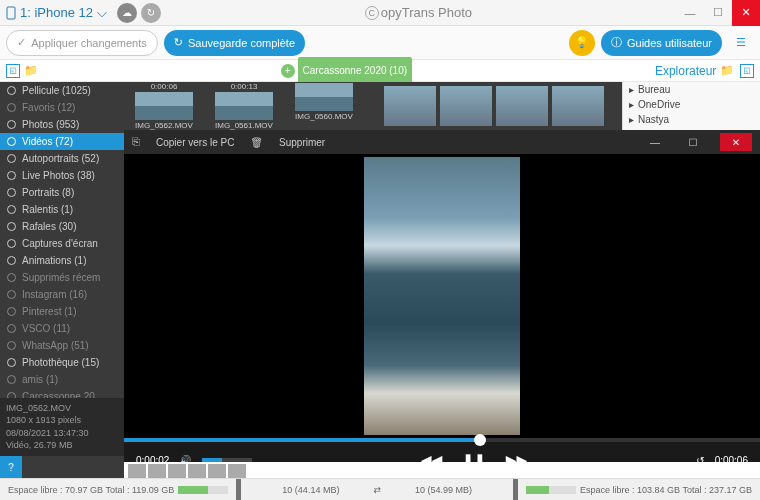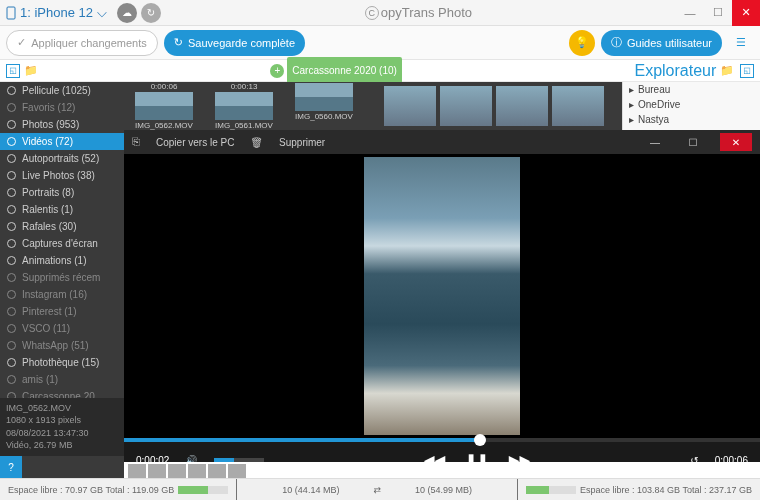--- a/index.html
+++ b/index.html
@@ -16,21 +16,21 @@
 .tbtn{height:26px;border-radius:13px;display:flex;align-items:center;padding:0 10px;font-size:11px;gap:5px;cursor:pointer}
 .tbtn.grey{border:1px solid #ccc;color:#999;background:#fff}
 .tbtn.blue{background:#2196d6;color:#fff}
 .tbtn.yellow{background:#f5b800;width:26px;padding:0;justify-content:center}
 .spacer{flex:1}
 .ham{width:26px;height:26px;display:flex;align-items:center;justify-content:center;color:#2196d6}
 .subbar{height:22px;background:#fff;display:flex;align-items:center;padding:0 6px;border-bottom:1px solid #e8e8e8}
 .subbar .sp{flex:1}
 .album-tag{background:#7cc66f;color:#fff;font-size:10px;padding:8px 5px;border-radius:2px;display:flex;align-items:center;gap:4px}
 .plus-c{width:14px;height:14px;border-radius:50%;background:#7cc66f;color:#fff;display:flex;align-items:center;justify-content:center;font-size:10px;margin-right:3px}
-.subbar .expl{color:#2196d6;font-size:16px}
+.subbar .expl{color:#2196d6;font-size:12px}
 .sq{width:14px;height:14px;border:1px solid #2196d6;margin-left:6px;display:flex;align-items:center;justify-content:center;color:#2196d6;font-size:8px}
 .main{display:flex;height:396px;background:#3a3a3a}
 .sidebar{width:124px;background:#3a3a3a;color:#ccc;font-size:10px;overflow:hidden;position:relative}
 .sb-item{height:17px;display:flex;align-items:center;padding:8px 6px;gap:5px;white-space:nowrap}
 .sb-item.active{background:#2196d6;color:#fff}
 .sb-item.dim{color:#888}
 .sb-item svg{flex-shrink:0}
 .fileinfo{position:absolute;bottom:22px;left:0;right:0;background:#2a2a2a;padding:4px 6px;font-size:9px;color:#999;line-height:1.4}
 .sbhelp{position:absolute;bottom:0;left:0;width:22px;height:22px;background:#2196d6;display:flex;align-items:center;justify-content:center;color:#fff}
 .thumbs{position:absolute;top:82px;left:124px;right:0;height:50px;background:#3a3a3a;display:flex}
@@ -45,29 +45,29 @@
 .player{position:absolute;top:130px;left:124px;right:0;bottom:22px;background:#000;display:flex;flex-direction:column}
 .p-header{height:24px;background:#2a2a2a;display:flex;align-items:center;padding:0 8px;gap:16px;color:#ccc;font-size:10px}
 .p-header .sp{flex:1}
 .p-header .min,.p-header .max{width:22px;text-align:center;color:#ccc}
 .p-header .cls{width:32px;height:18px;background:#d01125;color:#fff;display:flex;align-items:center;justify-content:center}
 .p-video{flex:1;display:flex;align-items:center;justify-content:center;background:#000}
 .p-video .frame{width:156px;height:278px;background:linear-gradient(180deg,#5a7a8a 0%,#7a9fb5 22%,#c8d8e0 32%,#3a5a6a 42%,#2a4a5a 60%,#4a6a7a 75%,#d8d8d0 85%,#8a8070 100%)}
 .p-progress{height:4px;background:#333;position:relative}
 .p-progress .fill{position:absolute;left:0;top:0;bottom:0;width:56%;background:#2196d6}
 .p-progress .knob{position:absolute;left:56%;top:-4px;width:12px;height:12px;border-radius:50%;background:#fff;transform:translateX(-50%)}
-.p-ctrl{height:36px;background:#1a1a1a;display:flex;align-items:center;padding:0 12px;color:#fff;font-size:10px;gap:16px}
+.p-ctrl{height:36px;background:#1a1a1a;display:flex;align-items:center;padding:0 12px;color:#fff;font-size:10px;gap:10px}
 .p-ctrl .time{font-size:10px}
 .p-ctrl .vol{width:50px;height:4px;background:#444;position:relative}
 .p-ctrl .vol .vf{position:absolute;left:0;top:0;bottom:0;width:40%;background:#2196d6}
 .p-ctrl .center{flex:1;display:flex;justify-content:center;gap:20px;font-size:14px}
 .bottom-thumbs{position:absolute;left:124px;top:462px;right:0;height:18px;background:#fff;display:flex;gap:2px;padding:0 4px;align-items:center}
 .bottom-thumbs .t{width:18px;height:14px;background:#aaa}
 .status{height:22px;background:#f0f0f0;border-top:1px solid #ddd;display:flex;align-items:center;font-size:9px;color:#666;position:absolute;bottom:0;left:0;right:0}
-.status .sec{padding:0 8px;border-right:1px solid #737373;height:100%;display:flex;align-items:center;gap:4px}
+.status .sec{padding:0 8px;border-right:5px solid #737373;height:100%;display:flex;align-items:center;gap:4px}
 .status .bar{width:50px;height:8px;background:#ddd;position:relative}
 .status .bar span{position:absolute;left:0;top:0;bottom:0;background:#7cc66f}
 </style>
 </head>
 <body>
 
 <div class="titlebar">
   <div class="device-sel">
     <svg width="10" height="14" viewBox="0 0 10 14">
         <rect x="1" y="1" width="8" height="12" rx="1" fill="none" stroke="#2a7ab8"></rect>

